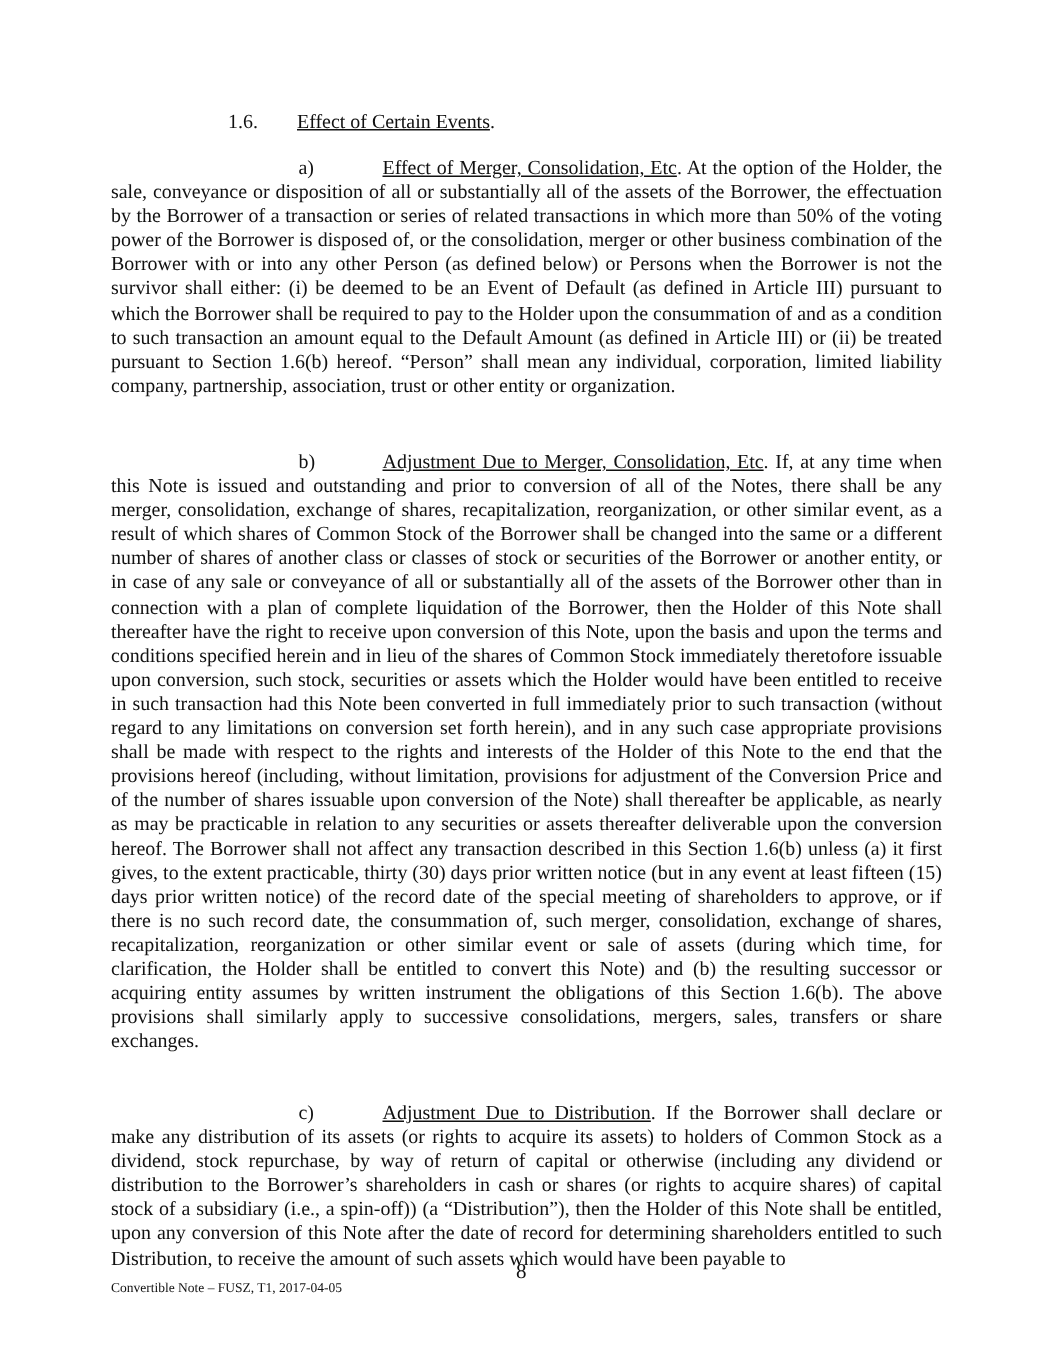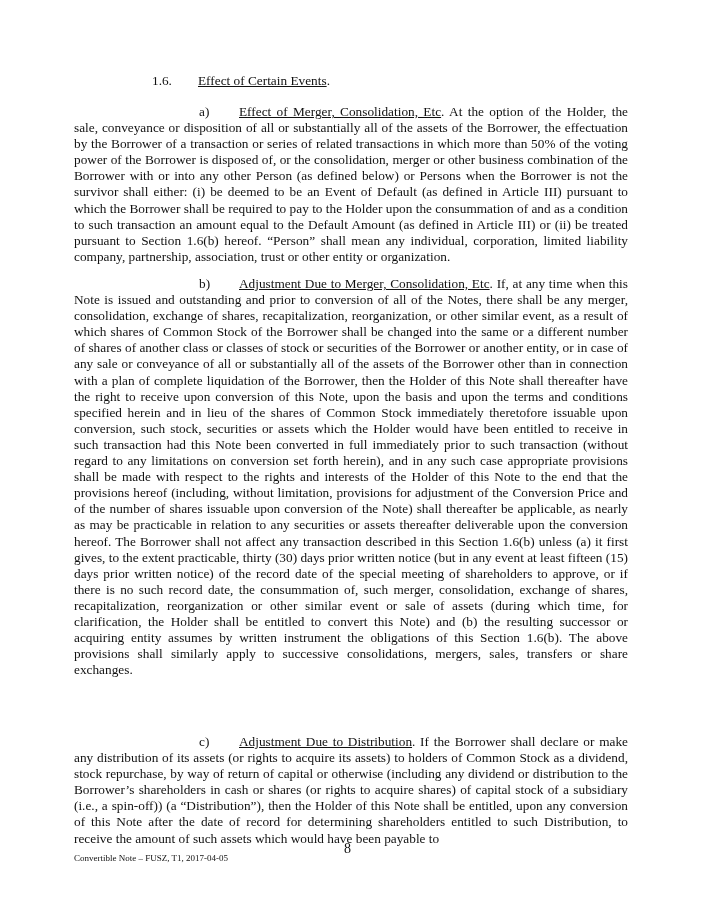--- a/index.html
+++ b/index.html
@@ -6,23 +6,23 @@
     body { width: 701px; height: 906px; position: relative; overflow: hidden;
            font-family: "Liberation Serif", serif; color: #111; }
     .page { position: absolute; left: 0; top: 0; width: 701px; height: 750px; background: #fff; }
     .heading { position: absolute; left: 152px; top: 73px; font-size: 13.3px; line-height: 16px; }
     .heading .num { display: inline-block; width: 46px; }
     .heading .title { text-decoration: underline; }
     .para { position: absolute; left: 74px; width: 554px; font-size: 13.3px; line-height: 16.1px;
             text-align: justify; text-align-last: left; }
     .para .lead { display: inline-block; padding-left: 125px; }
     .para .letter { display: inline-block; width: 40px; }
-    .para .ptitle { text-decoration: underline; }
+    .para .ptitle { text-decoration: underline; margin-left: 16px; }
     #para-a { top: 104px; }
-    #para-b { top: 276px; }
+    #para-b { top: 300px; }
     #para-c { top: 734px; }
     .page-number { position: absolute; left: 344px; top: 841px; font-size: 14px; }
     .footer { position: absolute; left: 74px; top: 853px; font-size: 9px; }
   </style>
 </head>
 <body>
 
 <div class="page">
 
   <div class="heading">

